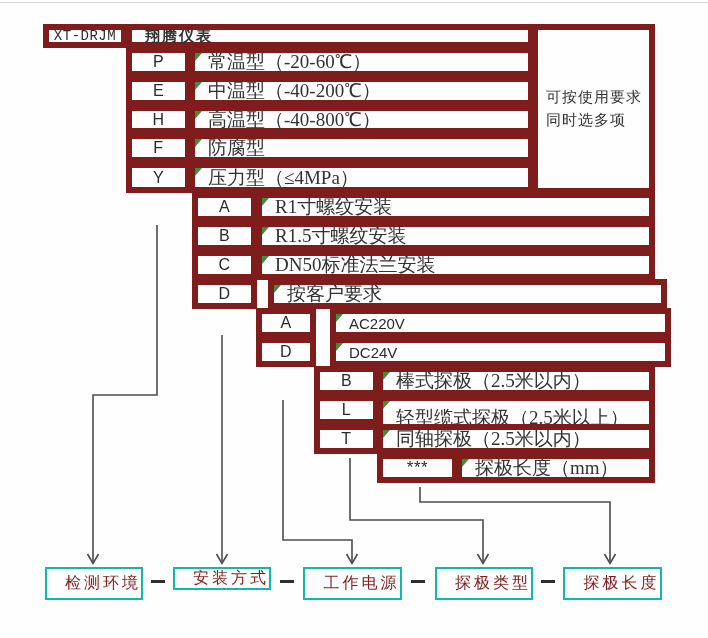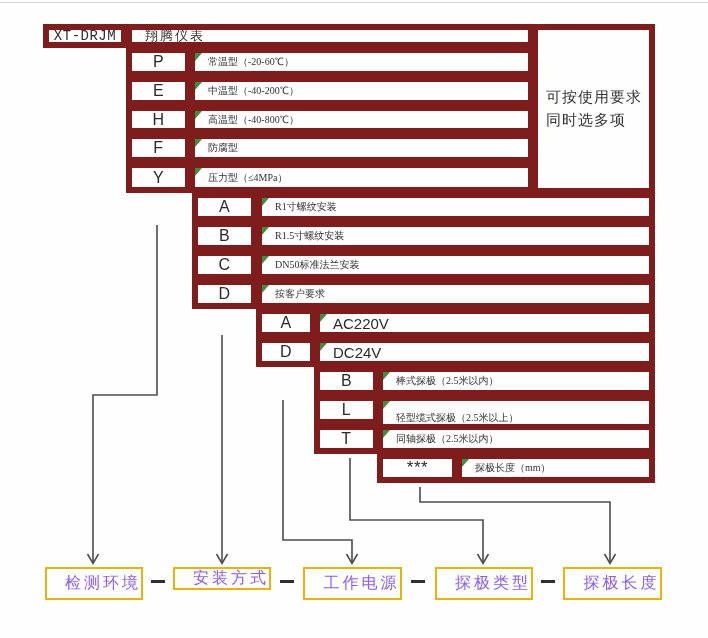--- a/index.html
+++ b/index.html
@@ -12,41 +12,41 @@
   .scanline{position:absolute;left:0;top:2px;width:708px;height:1px;background:#d6d6d6;}
   .cell{
     position:absolute;box-sizing:border-box;border:6px solid #7f1d1d;
     display:flex;align-items:center;background:#fefefe;
   }
   .code{
     justify-content:center;
     font-family:"Liberation Sans", sans-serif;
     font-size:16px;color:#2b2b2b;letter-spacing:.5px;
   }
-  .desc{padding-left:13px;font-size:10px;color:#333;}
-  .latin{font-family:"Liberation Sans", sans-serif;font-size:15px;color:#2b2b2b;}
+  .desc{padding-left:13px;font-size:19px;color:#333;}
+  .latin{font-family:"Liberation Sans", sans-serif;font-size:15px;color:#2b2b2b;margin-left:16px;}
   .model{
     justify-content:center;
     font-family:"Liberation Mono","DejaVu Sans Mono", monospace;
     font-size:14px;letter-spacing:.5px;color:#2f2f2f;
   }
-  .brand{padding-left:13px;font-size:13px;letter-spacing:2px;}
+  .brand{padding-left:13px;font-size:15px;letter-spacing:2px;font-weight:bold;}
   .note{
     flex-direction:column;justify-content:center;align-items:flex-start;
     padding-left:8px;font-size:15px;line-height:23px;letter-spacing:1px;
   }
   .wedge{
     position:absolute;left:0;top:0;width:7px;height:8px;
     background:#3e8e41;
     clip-path:polygon(0 0,100% 0,0 100%);
   }
   .fbox{
-    position:absolute;box-sizing:border-box;border:2px solid #eab308;
+    position:absolute;box-sizing:border-box;border:2px solid #14b8a6;
     background:#fefefe;display:flex;align-items:center;justify-content:center;
-    font-size:16px;letter-spacing:3px;color:#8b5cf6;padding-left:18px;
+    font-size:16px;letter-spacing:3px;color:#7f1d1d;padding-left:18px;
   }
   .dash{position:absolute;height:3px;width:14px;background:#2e2e2e;}
   svg.wires{position:absolute;left:0;top:0;pointer-events:none;}
 </style>
 </head>
 <body>
 
 <div class="stage">
   <div class="scanline"></div>
 
@@ -100,21 +100,21 @@
       <span>R1.5寸螺纹安装</span>
     </div>
 
   <div class="cell code" style="left:192px;top:250px;width:65px;height:30px">C</div>
   <div class="cell desc" style="left:256px;top:250px;width:399px;height:30px">
       <span class="wedge"></span>
       <span>DN50标准法兰安装</span>
     </div>
 
   <div class="cell code" style="left:192px;top:279px;width:65px;height:30px">D</div>
-  <div class="cell desc" style="left:256px;top:279px;width:399px;height:30px">
+  <div class="cell desc" style="left:268px;top:279px;width:399px;height:30px">
       <span class="wedge"></span>
       <span>按客户要求</span>
     </div>
 
   <div class="cell code" style="left:256px;top:308px;width:60px;height:30px">A</div>
   <div class="cell desc latin" style="left:314px;top:308px;width:341px;height:30px">
       <span class="wedge"></span>
       <span>AC220V</span>
     </div>
 

